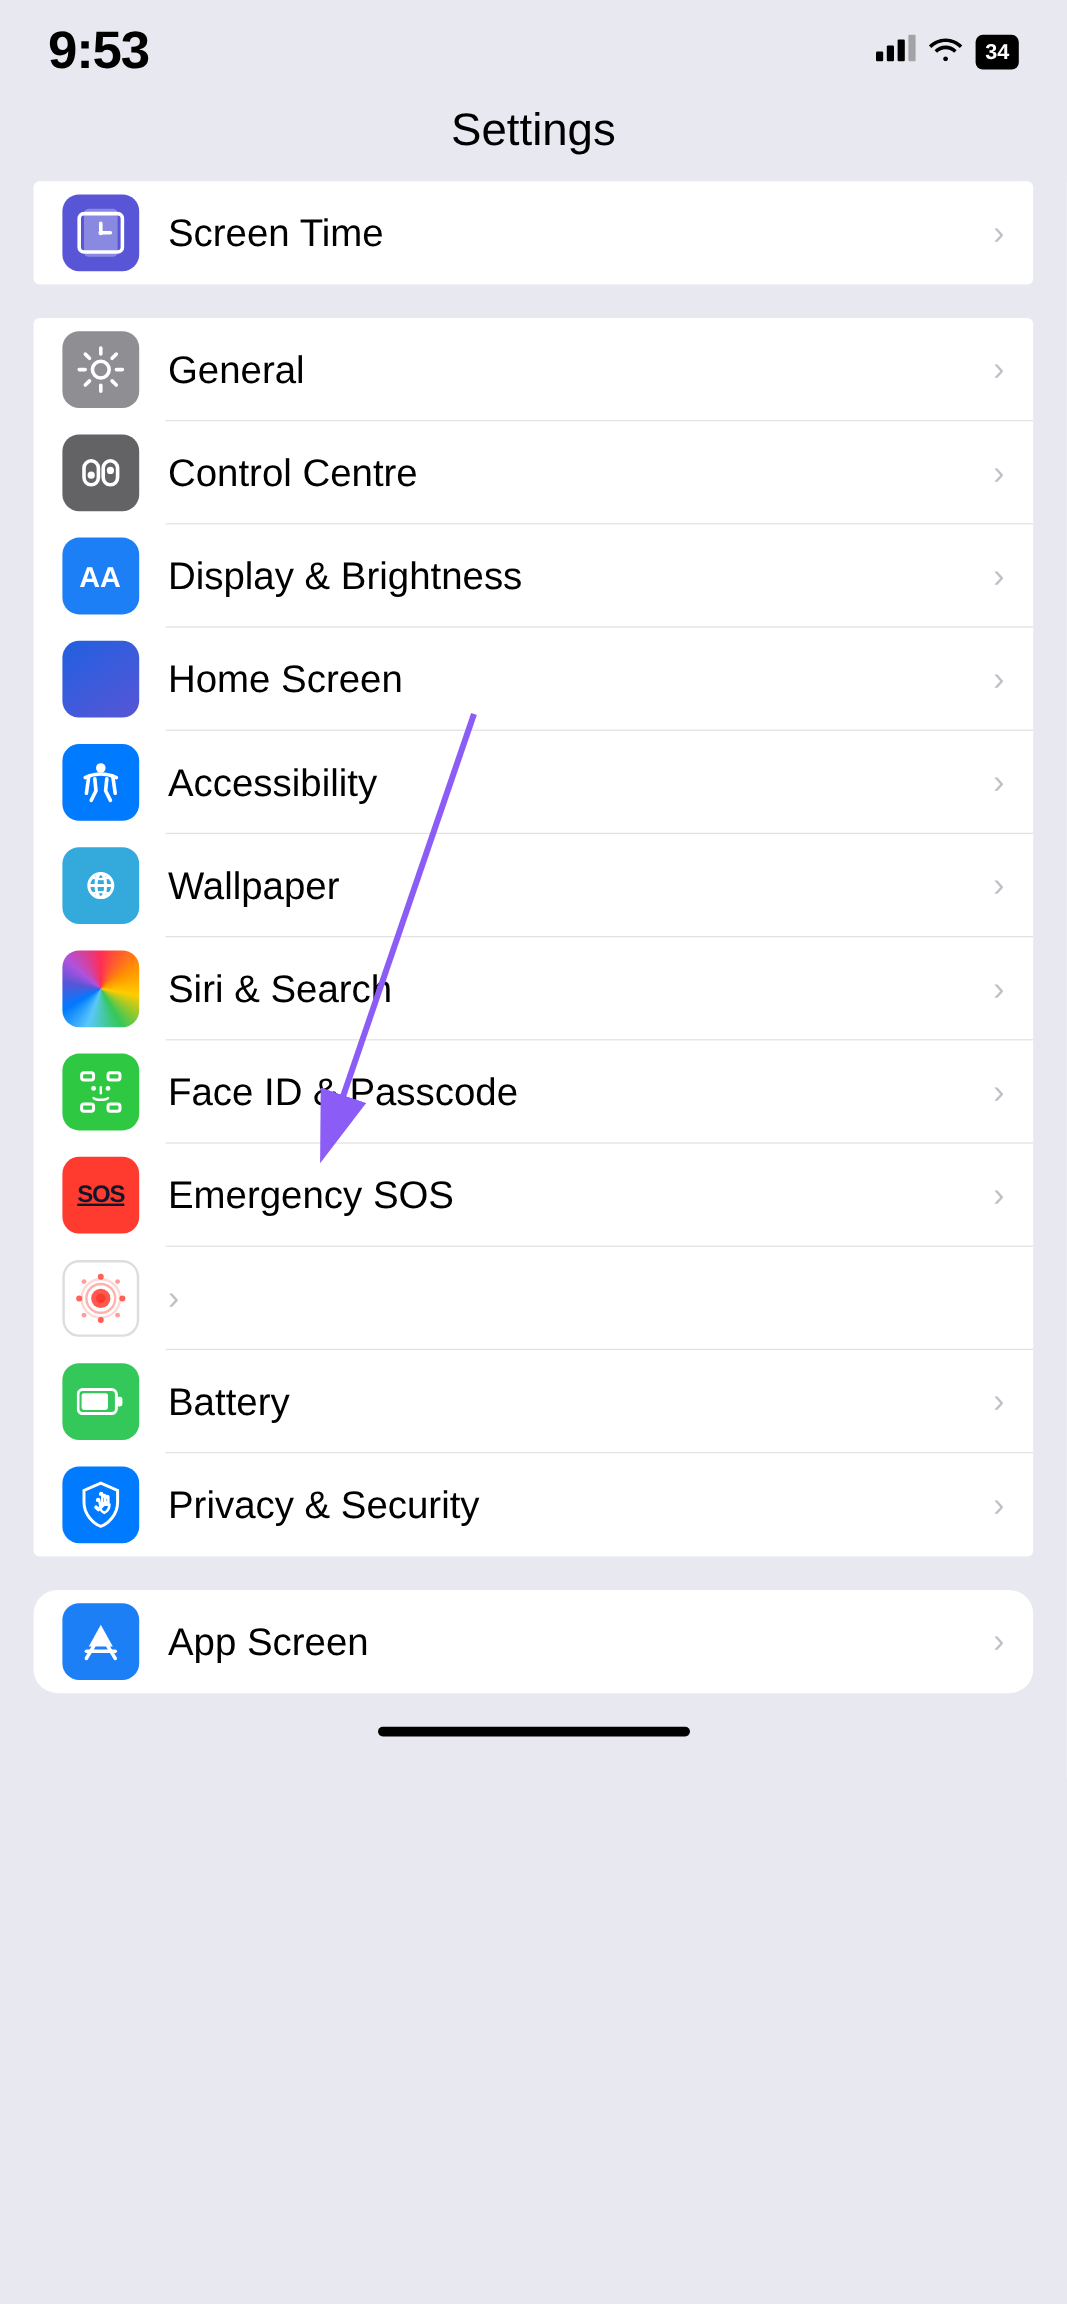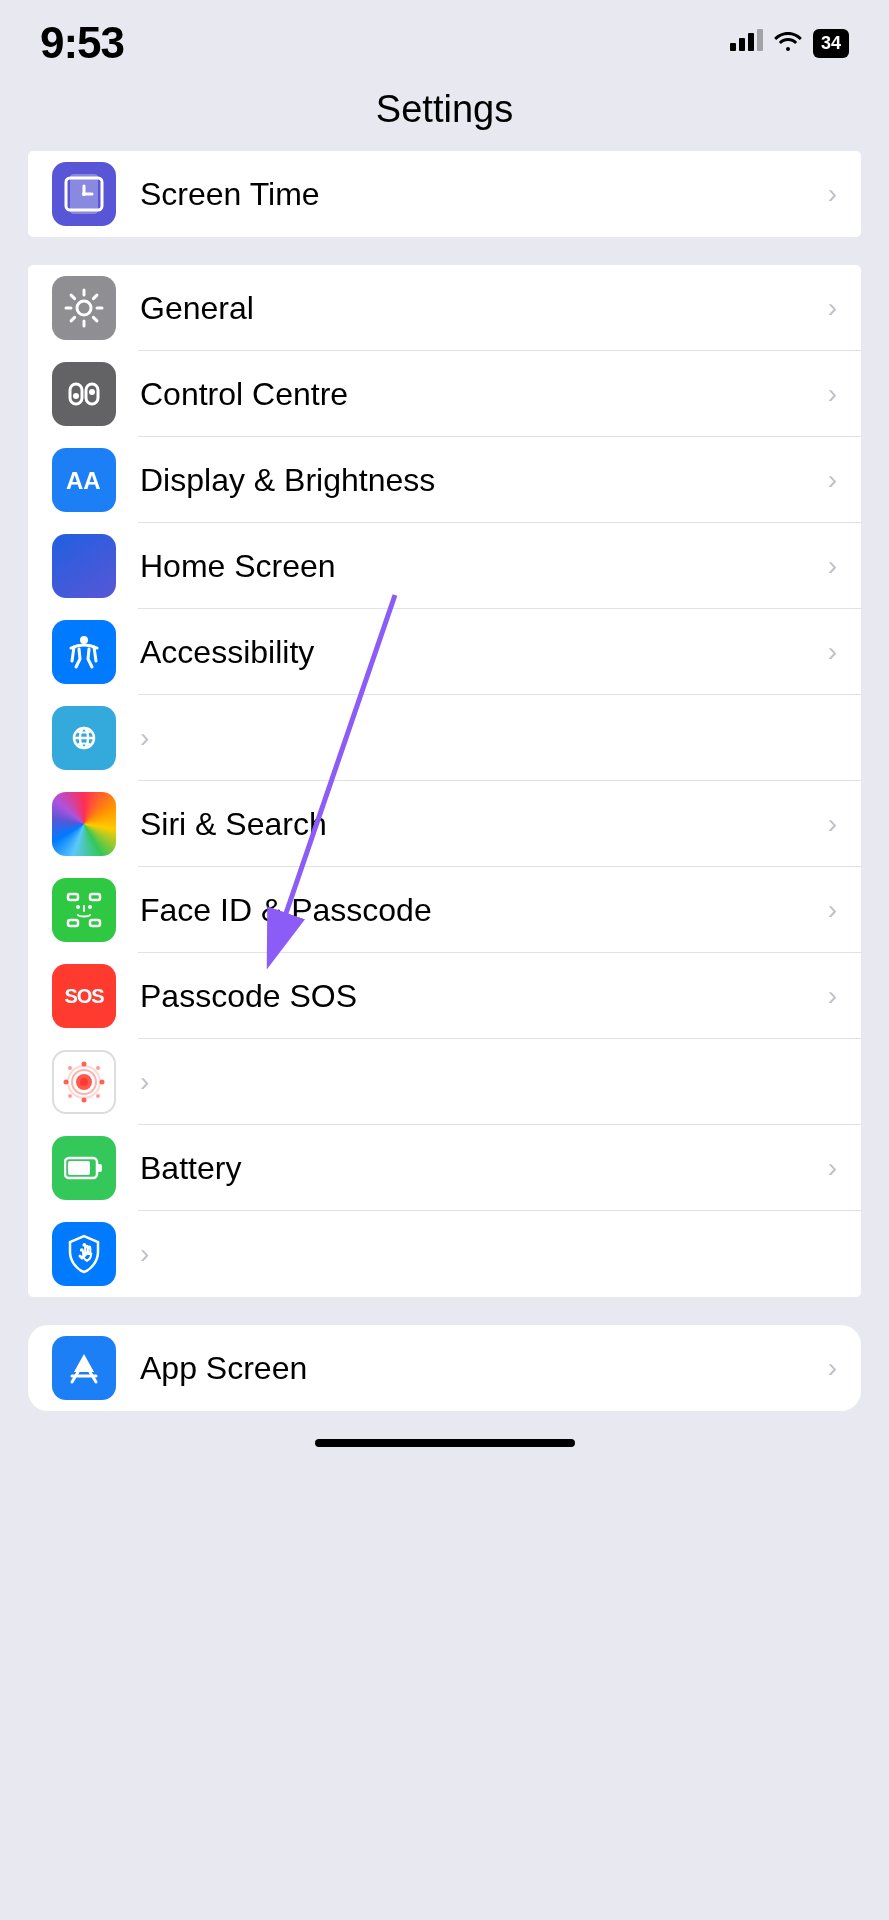--- a/index.html
+++ b/index.html
@@ -127,24 +127,25 @@
 
     .chevron {
       color: #c0c0c8;
       font-size: 28px;
       font-weight: 500;
     }
 
     
     .sos-icon {
       background: #ff3b30;
-      color: #ffffff;
+      color: #0f172a;
       font-size: 22px;
       font-weight: 800;
       letter-spacing: -1px;
+      text-decoration: underline;
     }
 
     svg.annotation-svg {
       position: absolute;
       top: 0;
       left: 0;
       width: 889px;
       height: 1920px;
       pointer-events: none;
       z-index: 50;
@@ -371,20 +372,21 @@
 
   <div class="settings-item">
     <div class="item-icon wallpaper-icon">
       <svg width="40" height="40" viewBox="0 0 40 40" fill="none">
         <circle cx="20" cy="20" r="10" stroke="white" stroke-width="2.5" fill="none"></circle>
         <ellipse cx="20" cy="20" rx="4" ry="10" stroke="white" stroke-width="2.5" fill="none"></ellipse>
         <line x1="10" y1="20" x2="30" y2="20" stroke="white" stroke-width="2.5"></line>
         <path d="M12 13c5 2 11 2 16 0M12 27c5-2 11-2 16 0" stroke="white" stroke-width="2"></path>
       </svg>
     </div>
+    <span class="item-label">Wallpaper</span>
     <span class="chevron">›</span>
   </div>
 
   <div class="settings-item">
     <div class="item-icon" style="background: conic-gradient(#ff2d55 0deg, #ff9500 60deg, #ffcc00 100deg, #34c759 150deg, #5ac8fa 200deg, #007aff 240deg, #5856d6 280deg, #af52de 310deg, #ff2d55 360deg); border-radius: 14px;"></div>
     <span class="item-label">Siri &amp; Search</span>
     <span class="chevron">›</span>
   </div>
 
   <div class="settings-item">
@@ -401,21 +403,21 @@
       </svg>
     </div>
     <span class="item-label">Face ID &amp; Passcode</span>
     <span class="chevron">›</span>
   </div>
 
   <div class="settings-item">
     <div class="item-icon sos-icon">
       <span style="font-size:20px; font-weight:900; letter-spacing:-1px;">SOS</span>
     </div>
-    <span class="item-label">Passcode SOS</span>
+    <span class="item-label">Emergency SOS</span>
     <span class="chevron">›</span>
   </div>
 
   <div class="settings-item">
     <div class="item-icon" style="background: #fff; border-radius:14px; border: 2px solid #ddd; display:flex; align-items:center; justify-content:center;">
       <svg width="44" height="44" viewBox="0 0 44 44" fill="none">
         <circle cx="22" cy="22" r="8" fill="#ff3b30" opacity="0.85"></circle>
         <circle cx="22" cy="22" r="4" fill="#ff3b30"></circle>
         <circle cx="22" cy="22" r="12" stroke="#ff3b30" stroke-width="2" fill="none" opacity="0.4"></circle>
         <circle cx="22" cy="22" r="16" stroke="#ff3b30" stroke-width="2" fill="none" opacity="0.2"></circle>
@@ -455,20 +457,21 @@
 
         <g transform="translate(9, 8) scale(0.85)">
           <path d="M10 4 C10 2 12 2 12 4 L12 14" stroke="white" stroke-width="2.5" stroke-linecap="round" fill="none"></path>
           <path d="M13 6 C13 4 15 4 15 6 L15 14" stroke="white" stroke-width="2.5" stroke-linecap="round" fill="none"></path>
           <path d="M16 7 C16 5 18 5 18 7 L18 14" stroke="white" stroke-width="2.5" stroke-linecap="round" fill="none"></path>
           <path d="M10 14 C10 18 10 20 14 22 C18 20 19 18 19 14 L19 14 L10 14 Z" stroke="white" stroke-width="2.5" stroke-linecap="round" fill="none"></path>
           <path d="M7 10 C7 8 9 8 9 10 L10 14" stroke="white" stroke-width="2.5" stroke-linecap="round" fill="none"></path>
         </g>
       </svg>
     </div>
+    <span class="item-label">Privacy &amp; Security</span>
     <span class="chevron">›</span>
   </div>
 
 </div>
 
 <div class="settings-section-bottom">
   <div class="settings-item">
     <div class="item-icon appstore-icon">
       <svg width="40" height="40" viewBox="0 0 40 40" fill="none">
         <path d="M20 6 L30 24 L10 24 Z" fill="white"></path>

